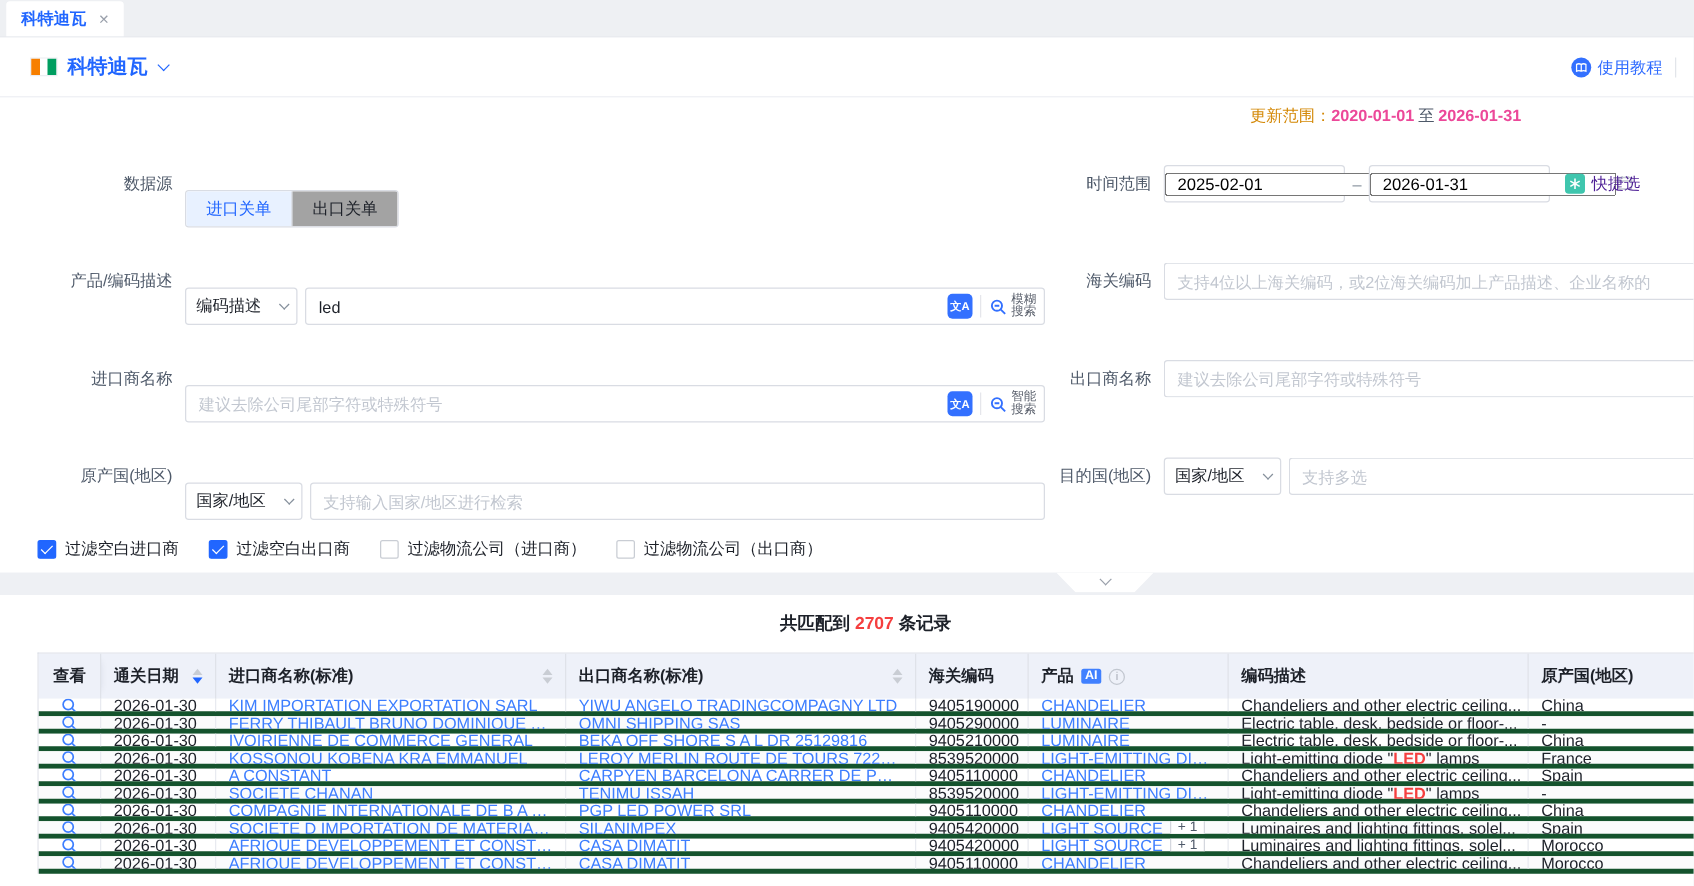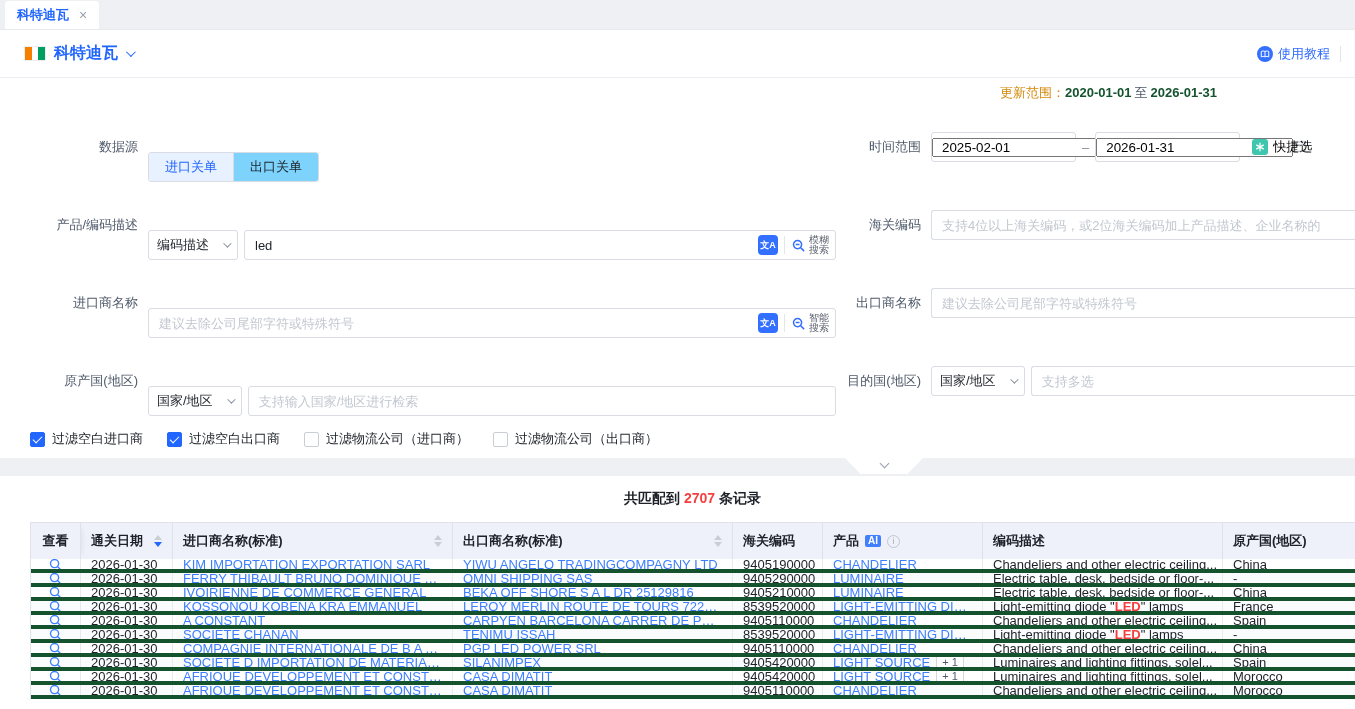--- a/index.html
+++ b/index.html
@@ -22,50 +22,50 @@
   .chev { display:inline-block; width:7px; height:7px; border-right:1.6px solid #2166ff; border-bottom:1.6px solid #2166ff; transform:rotate(45deg) translateY(-2px); margin-left:8px; }
   .head-right { margin-left:auto; display:flex; align-items:center; gap:10px; }
   .tutorial { display:flex; align-items:center; gap:5px; color:#2f6bff; cursor:pointer; }
   .tut-icon { width:16px; height:16px; border-radius:50%; background:#3370ff; display:inline-flex; align-items:center; justify-content:center; }
   .head-divider { width:1px; height:16px; background:#e2e5ea; }
 
   
   .filters { background:#fff; position:relative; padding:4px 0 10px 0; }
   .update-line { display:flex; }
   .update-range { margin-left:1000px; font-size:13px; color:#d48806; padding:2px 0; white-space:nowrap; }
-  .update-range b { color:#14532d; }
+  .update-range b { color:#ec4899; }
   .update-range .zhi { color:#4e5969; font-weight:normal; padding:0 3px; }
   .frow { display:flex; align-items:center; margin-top:8px; }
   .flabel { width:148px; text-align:right; padding-right:10px; color:#4e5969; white-space:nowrap; }
   .flabel.r { width:95px; }
   .lfield { width:688px; display:flex; align-items:center;margin-top:40px; }
   .rwrap { display:flex; align-items:center; flex:1; min-width:0; }
   .rfield { flex:1; display:flex; align-items:center; min-width:0; }
 
   .seg { display:flex; border:1px solid #d9dce3; border-radius:3px; overflow:hidden; height:30px; }
-  .seg-btn { padding:0 16px; display:flex; align-items:center; background:#7dd3fc; color:#1d2129; cursor:pointer; }
+  .seg-btn { padding:0 16px; display:flex; align-items:center; background:#a3a3a3; color:#1d2129; cursor:pointer; }
   .seg-btn.active { background:#e8f1ff; color:#2166ff; border-right:1px solid #d9dce3; }
 
   .box { border:1px solid #d9dce3; border-radius:3px; height:30px; display:flex; align-items:center; background:#fff; }
   .select { padding:0 8px; gap:14px; color:#1d2129; cursor:pointer; display:flex; align-items:center; }
   .select .chev2 { width:6px; height:6px; border-right:1.4px solid #86909c; border-bottom:1.4px solid #86909c; transform:rotate(45deg) translateY(-2px); display:inline-block; }
   .combo { flex:1; min-width:0; }
   .combo input { border:none; outline:none; flex:1; min-width:0; height:100%; padding:0 10px; font-size:13px; color:#1d2129; font-family:inherit; background:transparent; }
   .combo input::placeholder { color:#c2c7d0; }
   .sep6 { width:6px; }
   .trans-icon { width:20px; height:20px; border-radius:4px; background:#3370ff; color:#fff; font-size:9px; font-weight:bold;
       display:inline-flex; align-items:center; justify-content:center; margin-right:6px; flex:none; cursor:pointer; }
   .vline { width:1px; height:18px; background:#e5e6eb; flex:none; }
   .searchmode { display:flex; align-items:center; gap:3px; padding:0 6px; flex:none; cursor:pointer; }
   .searchmode .two { font-size:10px; line-height:10px; color:#595f6b;font-family:Liberation Serif, serif; }
   .cal { flex:none; margin-right:8px; }
   .dateinput { width:145px; }
   .dateinput input { padding:0 8px; }
   .dash { padding:0 6px; color:#86909c; }
-  .quick { display:flex; align-items:center; gap:5px; color:#000000; margin-left:12px; white-space:nowrap; cursor:pointer; }
+  .quick { display:flex; align-items:center; gap:5px; color:#4c1d95; margin-left:12px; white-space:nowrap; cursor:pointer; }
   .quick-icon { width:16px; height:16px; border-radius:3px; background:#3fc6ae; display:inline-flex; align-items:center; justify-content:center; }
 
   .checks { display:flex; align-items:center; gap:24px; margin:14px 0 0 30px; }
   .check { display:flex; align-items:center; gap:7px; cursor:pointer; }
   .cb { width:15px; height:15px; border-radius:2px; border:1px solid #c9cdd4; background:#fff; position:relative; flex:none; }
   .cb.on { background:#2166ff; border-color:#2166ff; }
   .cb.on::after { content:""; position:absolute; left:4px; top:1px; width:4px; height:8px; border-right:1.8px solid #fff; border-bottom:1.8px solid #fff; transform:rotate(45deg); }
 
   .notch { position:absolute; bottom:-16px; left:845px; width:78px; height:16px; background:#fff; z-index:3;
      clip-path:polygon(0 0,100% 0,80% 100%,20% 100%); display:flex; align-items:flex-start; justify-content:center; cursor:pointer; }

